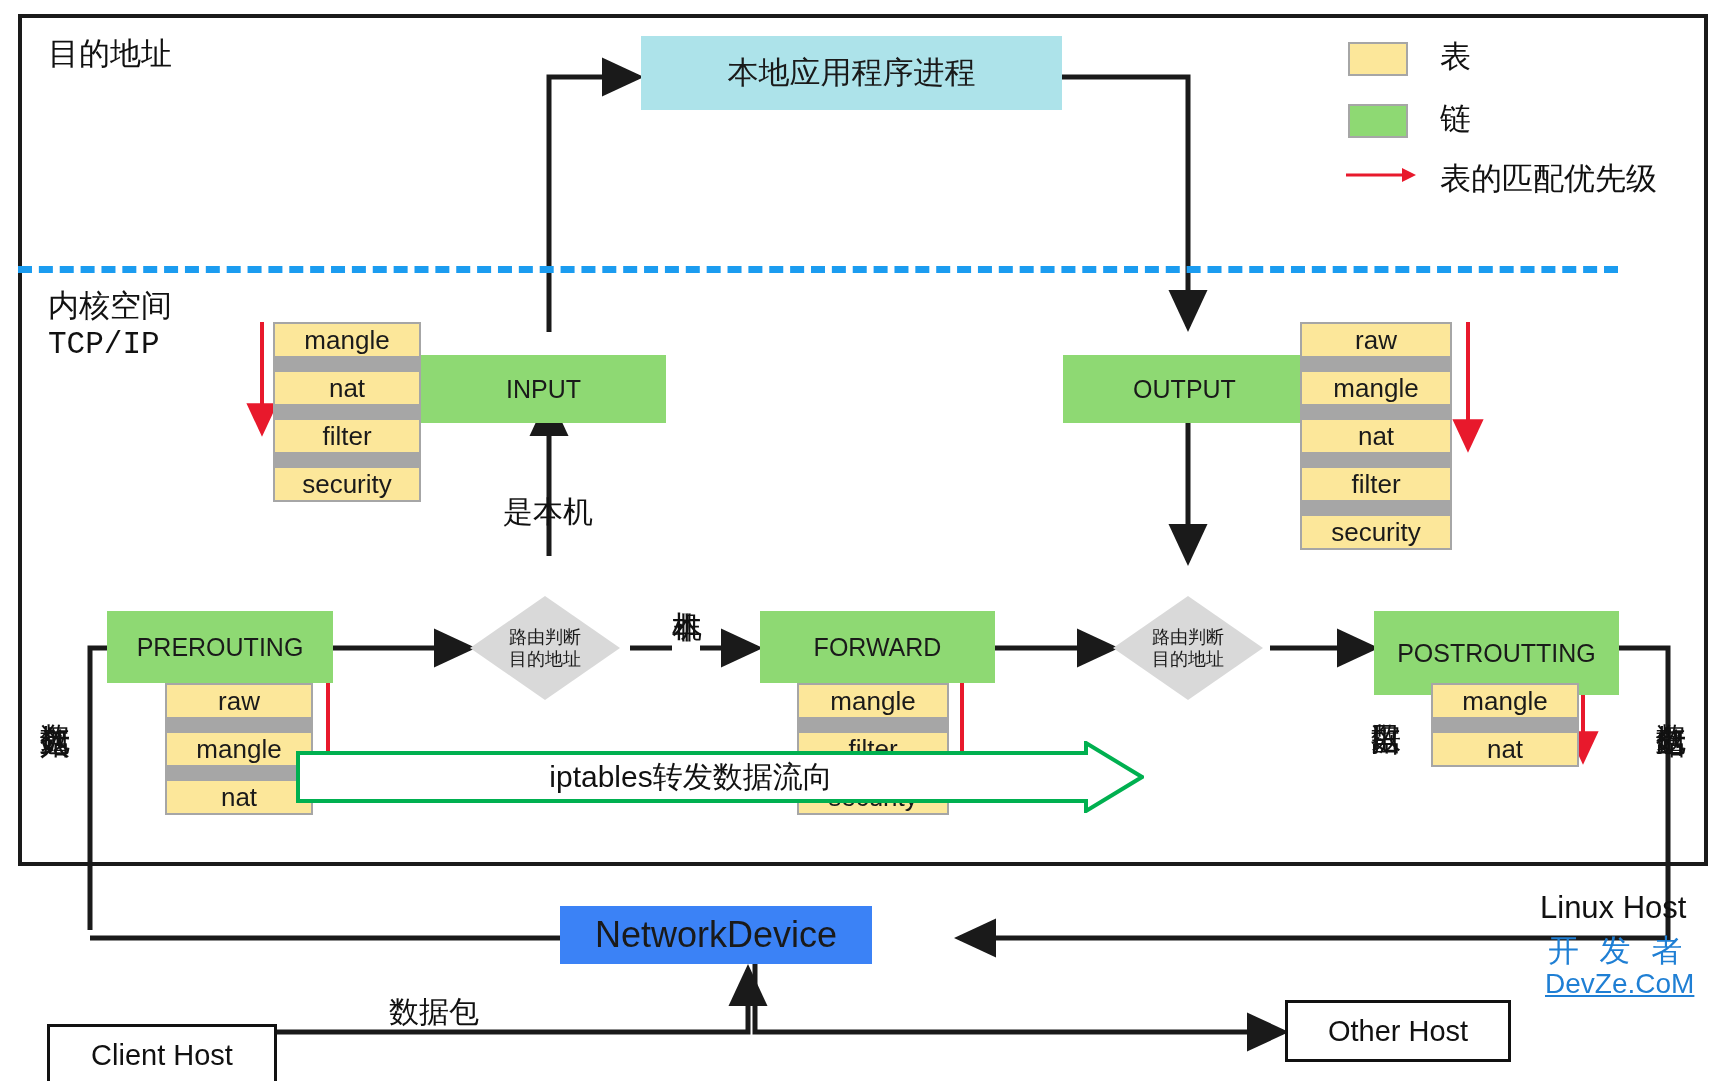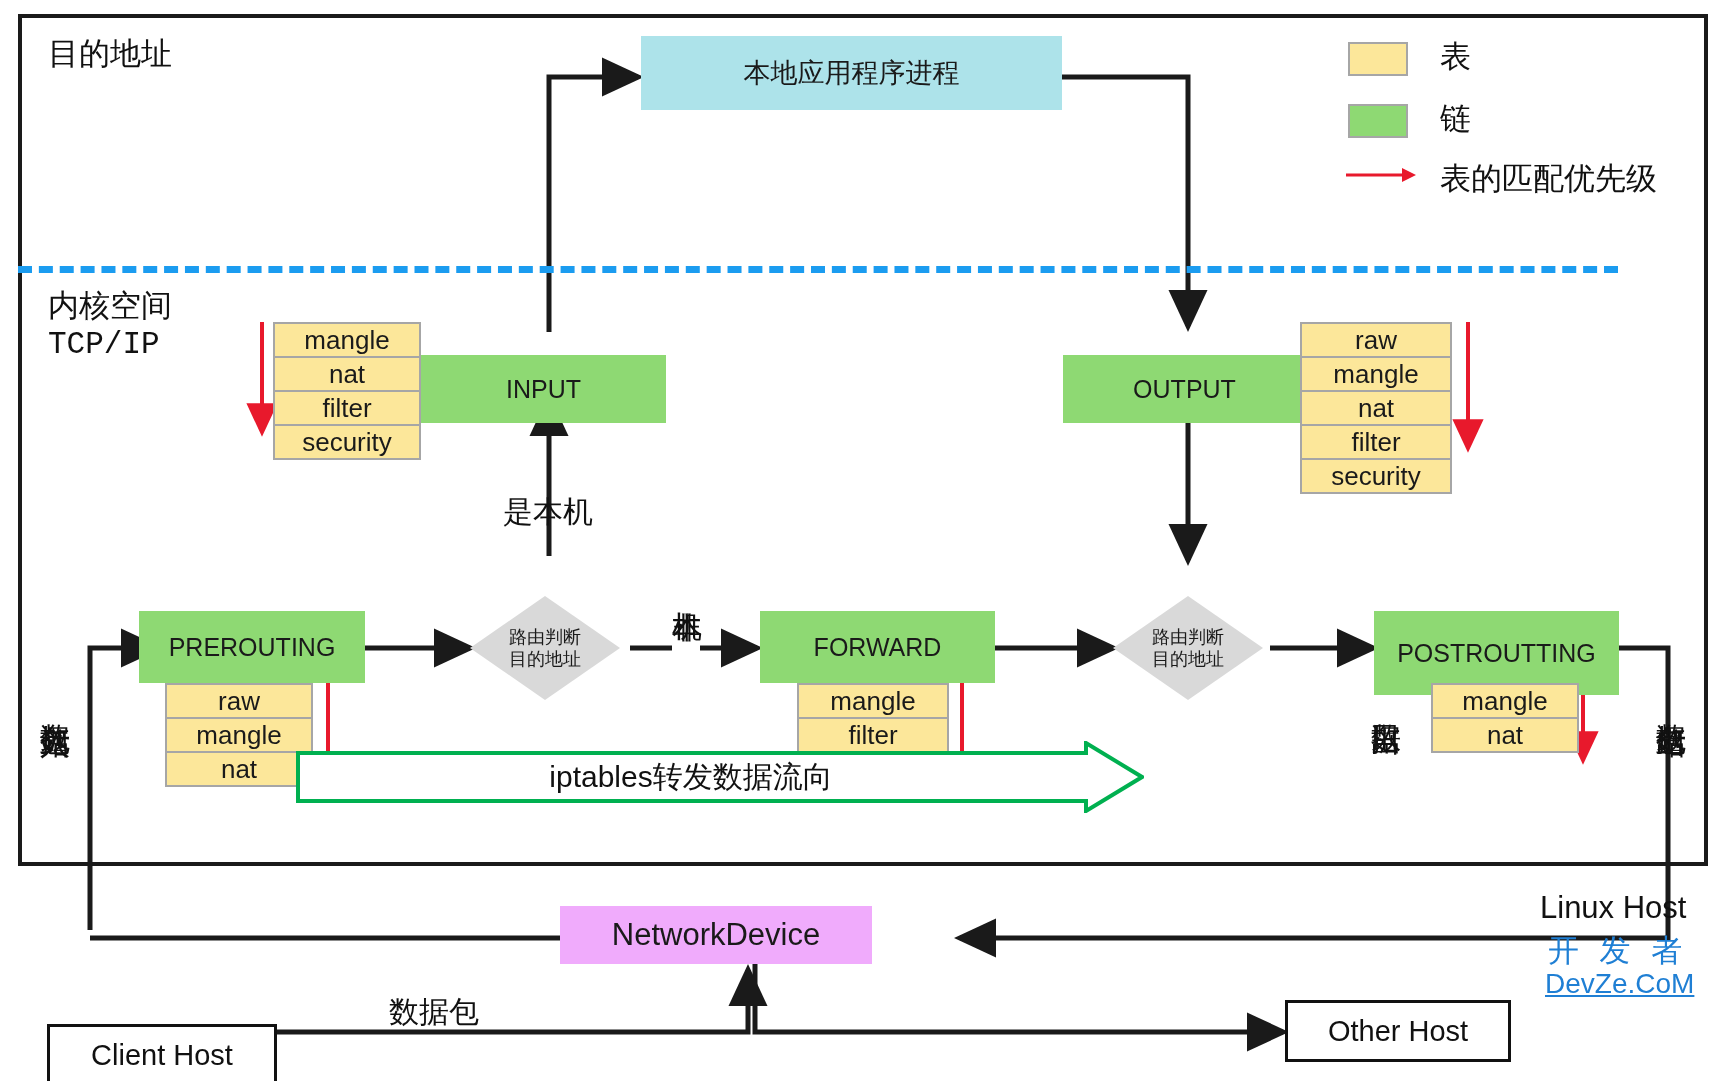--- a/index.html
+++ b/index.html
@@ -12,27 +12,27 @@
 
   
   .space-label{font-size:31px;color:#111;line-height:1.18;white-space:pre-line;}
 
   
   #kernel-divider{left:18px;top:266px;width:1600px;height:0;border-top:7px dashed #1b9cf0;}
 
   
   .chain-box{background:#8ed973;border:1px solid #8ed973;display:flex;align-items:center;justify-content:center;
              font-size:25px;color:#1a1a1a;box-sizing:border-box;}
-  .app-box{background:#ade3ea;display:flex;align-items:center;justify-content:center;font-size:27px;color:#1a1a1a;}
-  .netdev-box{background:#f0abfc;display:flex;align-items:center;justify-content:center;font-size:31px;color:#1a1a1a;}
+  .app-box{background:#ade3ea;display:flex;align-items:center;justify-content:center;font-size:31px;color:#1a1a1a;}
+  .netdev-box{background:#3b82f6;display:flex;align-items:center;justify-content:center;font-size:36px;color:#1a1a1a;}
   .host-box{background:#fff;border:3px solid #111;display:flex;align-items:center;justify-content:center;
             font-size:29px;color:#111;box-sizing:border-box;}
 
   
-  .tbl-stack{display:flex;flex-direction:column;border:2px solid #a6a6a6;box-sizing:border-box;background:#a6a6a6;gap:2px;}
+  .tbl-stack{display:flex;flex-direction:column;border:2px solid #a6a6a6;box-sizing:border-box;background:#a6a6a6;gap:16px;}
   .tbl-cell{background:#fce79a;text-align:center;font-size:26px;color:#1a1a1a;line-height:1.08;padding:2px 10px;}
 
   
   .diamond{width:150px;height:104px;background:#d9d9d9;
            clip-path:polygon(50% 0,100% 50%,50% 100%,0 50%);
            display:flex;flex-direction:column;align-items:center;justify-content:center;
            font-size:18px;color:#1a1a1a;line-height:1.25;text-align:center;}
 
   
   .vlabel{writing-mode:vertical-rl;text-orientation:upright;font-size:30px;color:#111;letter-spacing:1px;line-height:1;}
@@ -154,21 +154,21 @@
   <div class="abs tbl-stack" style="left:1300px;top:322px;width:152px;">
     <div class="tbl-cell">raw</div>
     <div class="tbl-cell">mangle</div>
     <div class="tbl-cell">nat</div>
     <div class="tbl-cell">filter</div>
     <div class="tbl-cell">security</div>
   </div>
 
   <div class="abs plain" style="left:503px;top:492px;">是本机</div>
 
-  <div class="abs chain-box" style="left:107px;top:611px;width:226px;height:72px;margin-left:32px;">
+  <div class="abs chain-box" style="left:107px;top:611px;width:226px;height:72px;">
     <span>PREROUTING</span>
   </div>
   <div class="abs tbl-stack" style="left:165px;top:683px;width:148px;">
     <div class="tbl-cell">raw</div>
     <div class="tbl-cell">mangle</div>
     <div class="tbl-cell">nat</div>
   </div>
 
   <div class="abs diamond" style="left:470px;top:596px;">
     <span>路由判断</span>

